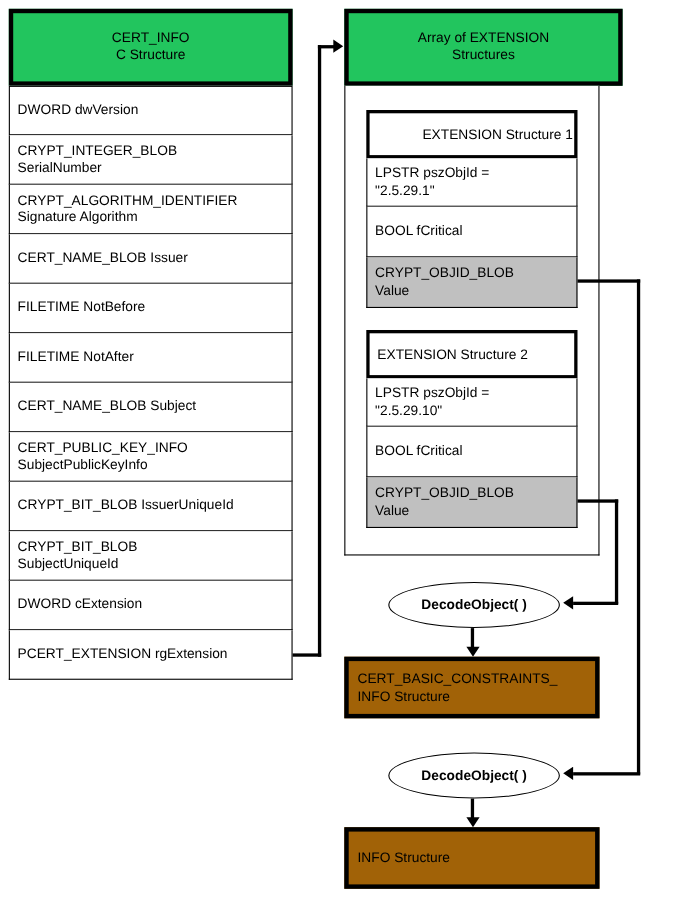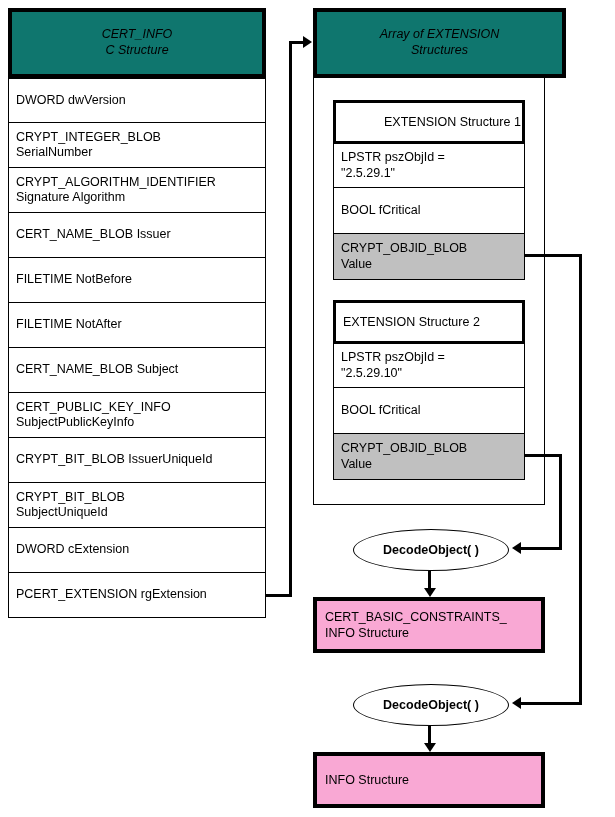--- a/index.html
+++ b/index.html
@@ -22,28 +22,27 @@
 
   
   #cert-info-table {
     left: 8px;
     top: 8px;
     width: 258px;
     height: 612px;
   }
   .hdr-box {
     border: 4px solid #000;
-    background: #0f766e;
+    background: #22c55e;
     display: flex;
     align-items: center;
     justify-content: center;
     text-align: center;
     line-height: 1.25;
     font-size: 12.5px;
-    font-style: italic;
   }
   #cert-info-header {
     left: 0; top: 0;
     width: 258px; height: 70px;
   }
   .field-row {
     border-left: 1px solid #000;
     border-right: 1px solid #000;
     border-bottom: 1px solid #000;
     background: #fff;
@@ -104,21 +103,21 @@
   #ext1-critical { left: 333px; top: 188px; height: 46px; }
   #ext1-value { left: 333px; top: 234px; height: 46px; }
 
   #ext2-objid { left: 333px; top: 344px; height: 44px; }
   #ext2-critical { left: 333px; top: 388px; height: 46px; }
   #ext2-value { left: 333px; top: 434px; height: 46px; }
 
   
   .result-box {
     border: 4px solid #000;
-    background: #f9a8d4;
+    background: #a16207;
     display: flex;
     flex-direction: column;
     justify-content: center;
     padding-left: 8px;
     padding-right: 4px;
     font-size: 12.5px;
     line-height: 1.3;
     left: 313px;
     width: 232px;
     height: 56px;

